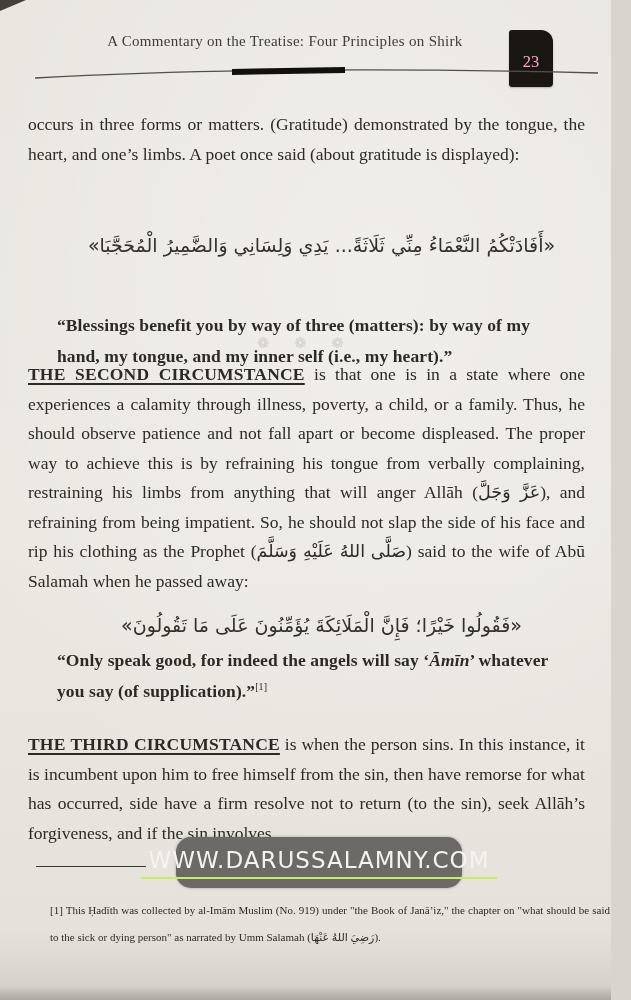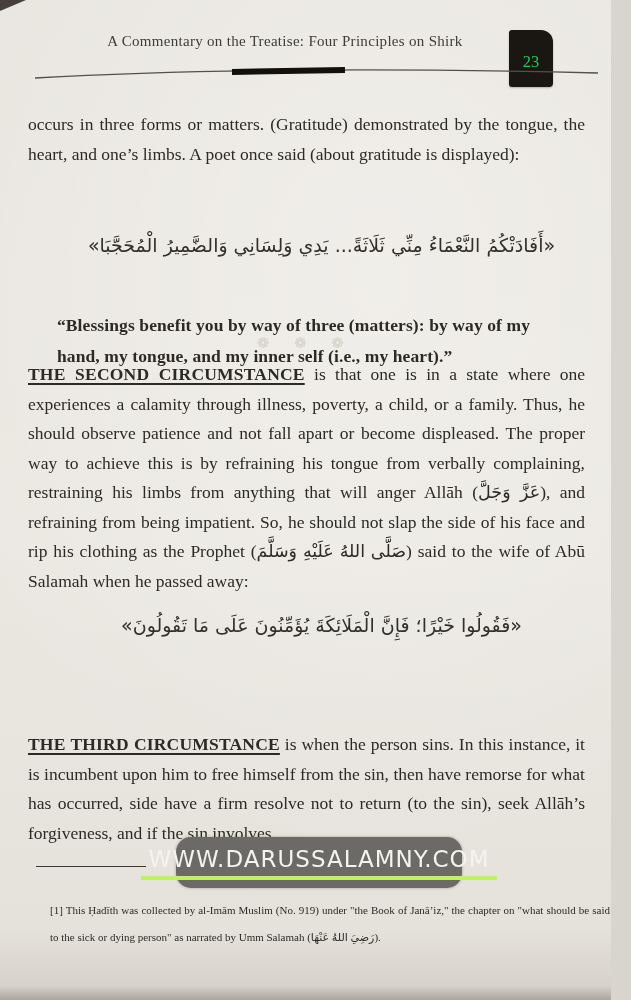--- a/index.html
+++ b/index.html
@@ -22,21 +22,21 @@
   .header-title{
     position:absolute;top:33px;left:0;width:570px;
     text-align:center;font-size:15px;letter-spacing:0.3px;color:#3f3b35;
   }
   .page-tab{
     position:absolute;left:509px;top:30px;width:44px;height:57px;
     background:#1a1713;border-radius:3px 12px 4px 3px;
     display:flex;align-items:center;justify-content:center;
     box-shadow:0 1px 2px rgba(0,0,0,0.25);
   }
-  .page-tab span{color:#22c55e;font-size:16.5px;padding-top:6px;}
+  .page-tab span{color:#f9a8d4;font-size:16.5px;padding-top:6px;}
   .header-rule{position:absolute;left:33px;top:63px;width:567px;height:18px;}
   .body-par{
     position:absolute;left:28px;width:557px;margin:0;
     font-size:17.5px;line-height:29.5px;
     text-align:justify;text-align-last:left;
   }
   .lead{
     font-weight:700;letter-spacing:0.2px;
     text-decoration:underline;text-underline-offset:3px;text-decoration-thickness:1.5px;
   }
@@ -58,21 +58,21 @@
   }
   .watermark{
     position:absolute;left:176px;top:837px;width:286px;height:51px;
     background:#6b6a67;border-radius:15px;
     display:flex;align-items:center;justify-content:center;
     box-shadow:0 0 3px rgba(60,58,54,0.4);
   }
   .watermark .wm-text{
     font-family:"DejaVu Sans",sans-serif;
     color:#f4f3f0;font-size:23px;letter-spacing:1px;
-    border-bottom:4px solid #bef264;padding:0 8px 4px 8px;white-space:nowrap;
+    border-bottom:2px solid #bef264;padding:0 8px 4px 8px;white-space:nowrap;
   }
   .fn-rule{
     position:absolute;left:36px;top:866px;width:110px;height:0;
     border-top:1.5px solid #3c3935;
   }
   .footnote{
     position:absolute;left:39px;top:886px;width:560px;margin:11px;
     font-size:11px;line-height:26.5px;text-align:justify;text-align-last:left;
   }
   .bottom-shade{
@@ -104,20 +104,21 @@
   <p class="arabic-line" style="top:218px;">«أَفَادَتْكُمُ النَّعْمَاءُ مِنِّي ثَلَاثَةً... يَدِي وَلِسَانِي وَالضَّمِيرُ الْمُحَجَّبَا»</p>
 
   <p class="quote" style="top:298px;margin-top:12px;">“Blessings benefit you by way of three (matters): by way of my hand, my tongue, and my inner self (i.e., my heart).”</p>
 
   <div class="ornament" style="top:334px;">❁ ❁ ❁</div>
 
   <p class="body-par" style="top:360px;"><span class="lead">THE SECOND CIRCUMSTANCE</span><span> is that one is in a state where one experiences a calamity through illness, poverty, a child, or a family. Thus, he should observe patience and not fall apart or become displeased. The proper way to achieve this is by refraining his tongue from verbally complaining, restraining his limbs from anything that will anger Allāh (عَزَّ وَجَلَّ), and refraining from being impatient. So, he should not slap the side of his face and rip his clothing as the Prophet (صَلَّى اللهُ عَلَيْهِ وَسَلَّمَ) said to the wife of Abū Salamah when he passed away:</span></p>
 
   <p class="arabic-line" style="top:598px;">«فَقُولُوا خَيْرًا؛ فَإِنَّ الْمَلَائِكَةَ يُؤَمِّنُونَ عَلَى مَا تَقُولُونَ»</p>
 
+  <p class="quote" style="top:645px;"><span>“Only speak good, for indeed the angels will say ‘</span><i>Āmīn</i><span>’ whatever you say (of supplication).”</span><sup>[1]</sup></p>
 
   <p class="body-par" style="top:730px;"><span class="lead">THE THIRD CIRCUMSTANCE</span><span> is when the person sins. In this instance, it is incumbent upon him to free himself from the sin, then have remorse for what has occurred, side have a firm resolve not to return (to the sin), seek Allāh’s forgiveness, and if the sin involves</span></p>
 
   <div class="watermark">
     <span class="wm-text">WWW.DARUSSALAMNY.COM</span>
   </div>
 
   <div class="fn-rule"></div>
 
   <p class="footnote">[1] This Ḥadīth was collected by al-Imām Muslim (No. 919) under "the Book of Janā’iz," the chapter on "what should be said to the sick or dying person" as narrated by Umm Salamah (رَضِيَ اللهُ عَنْهَا).</p>

